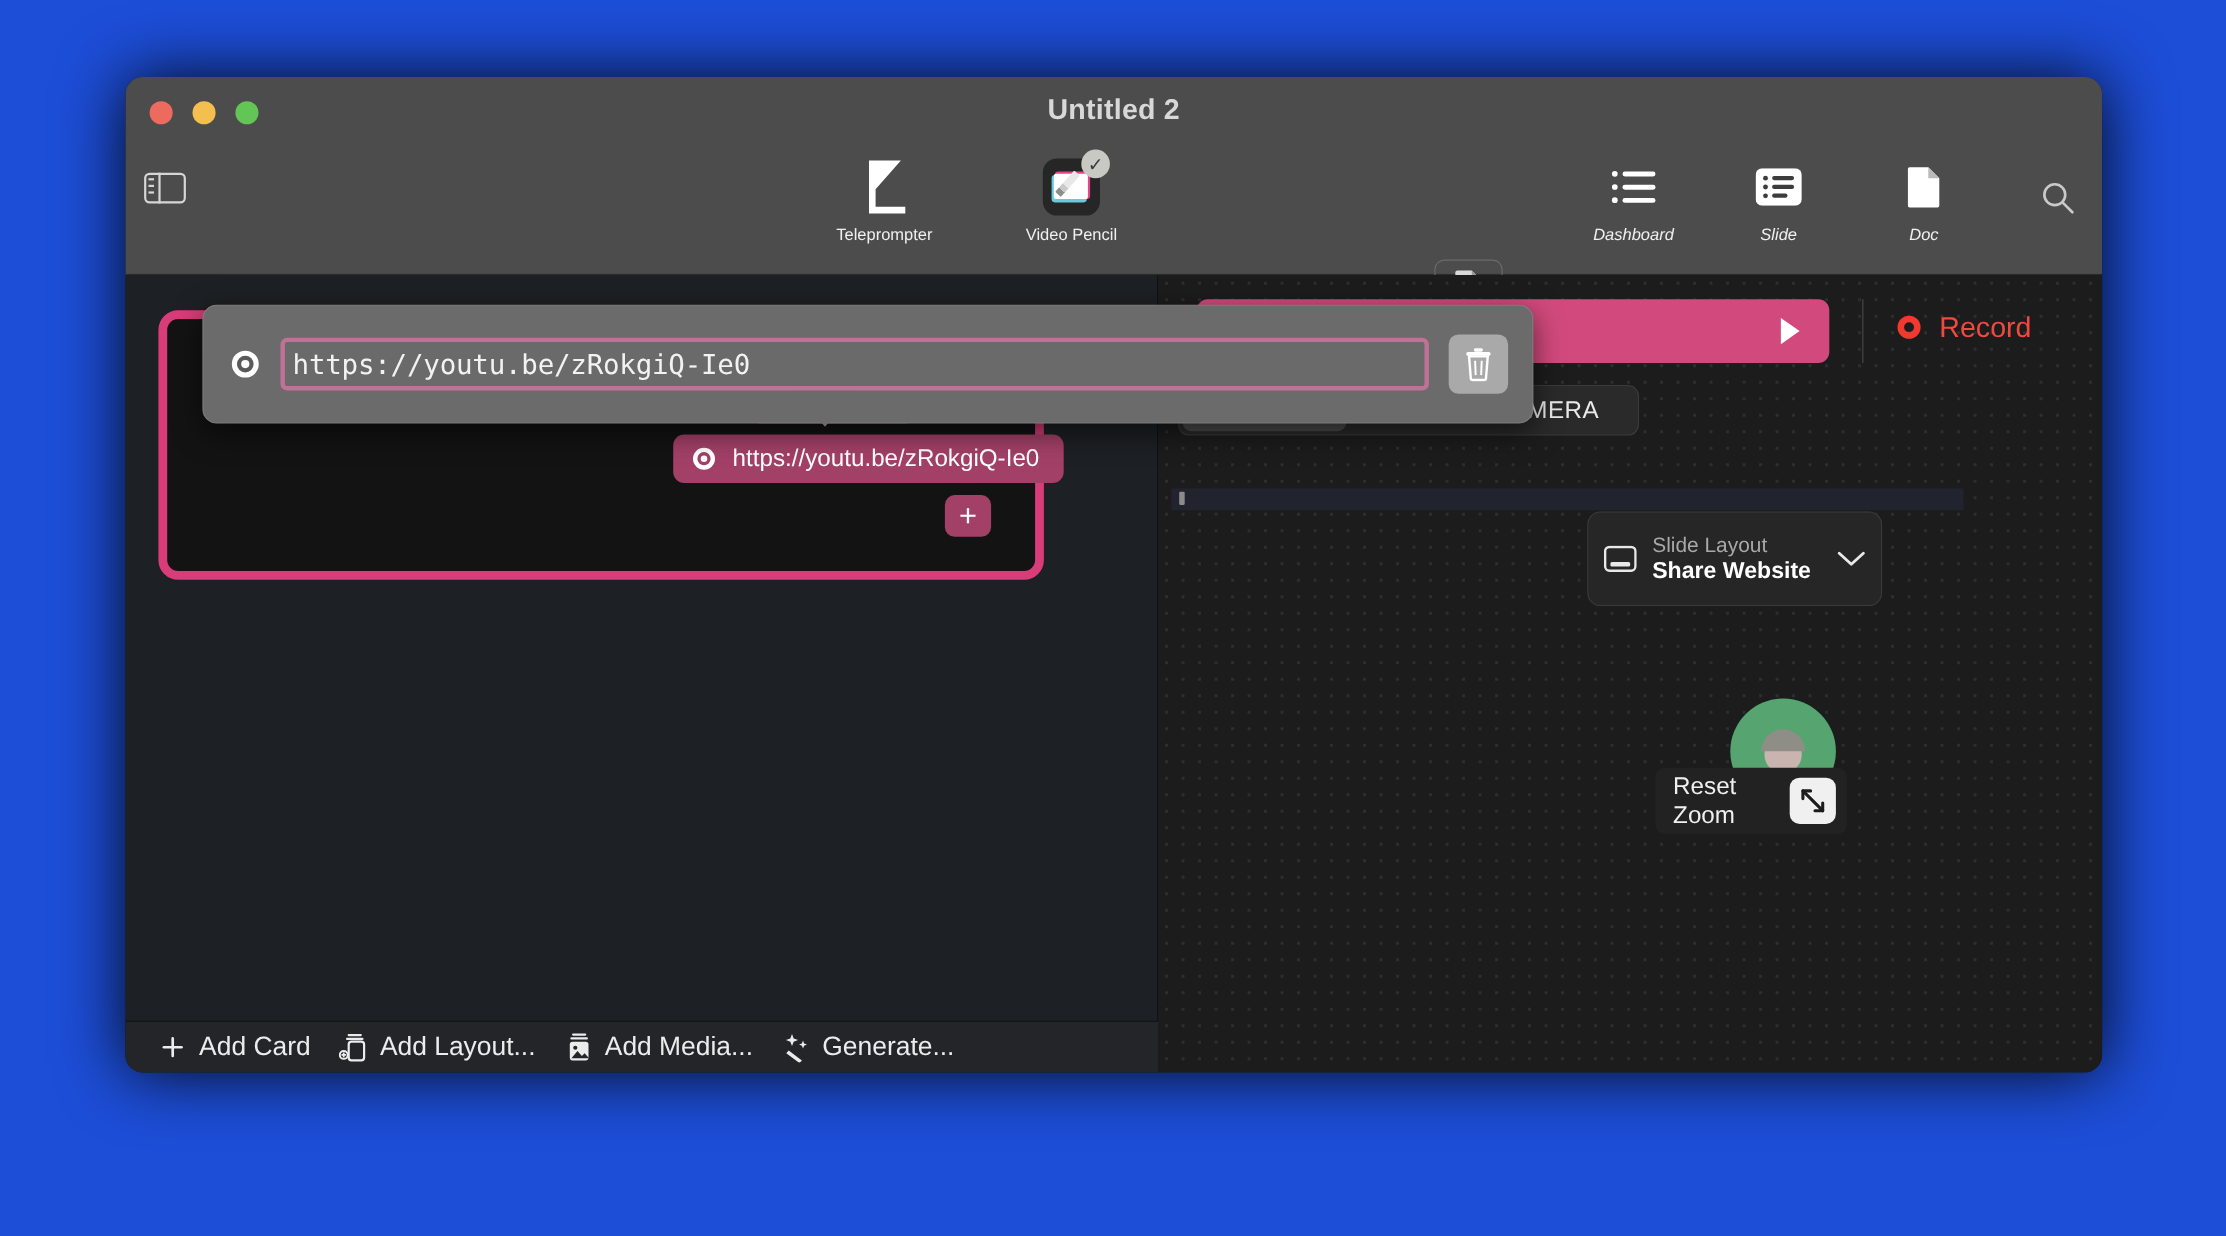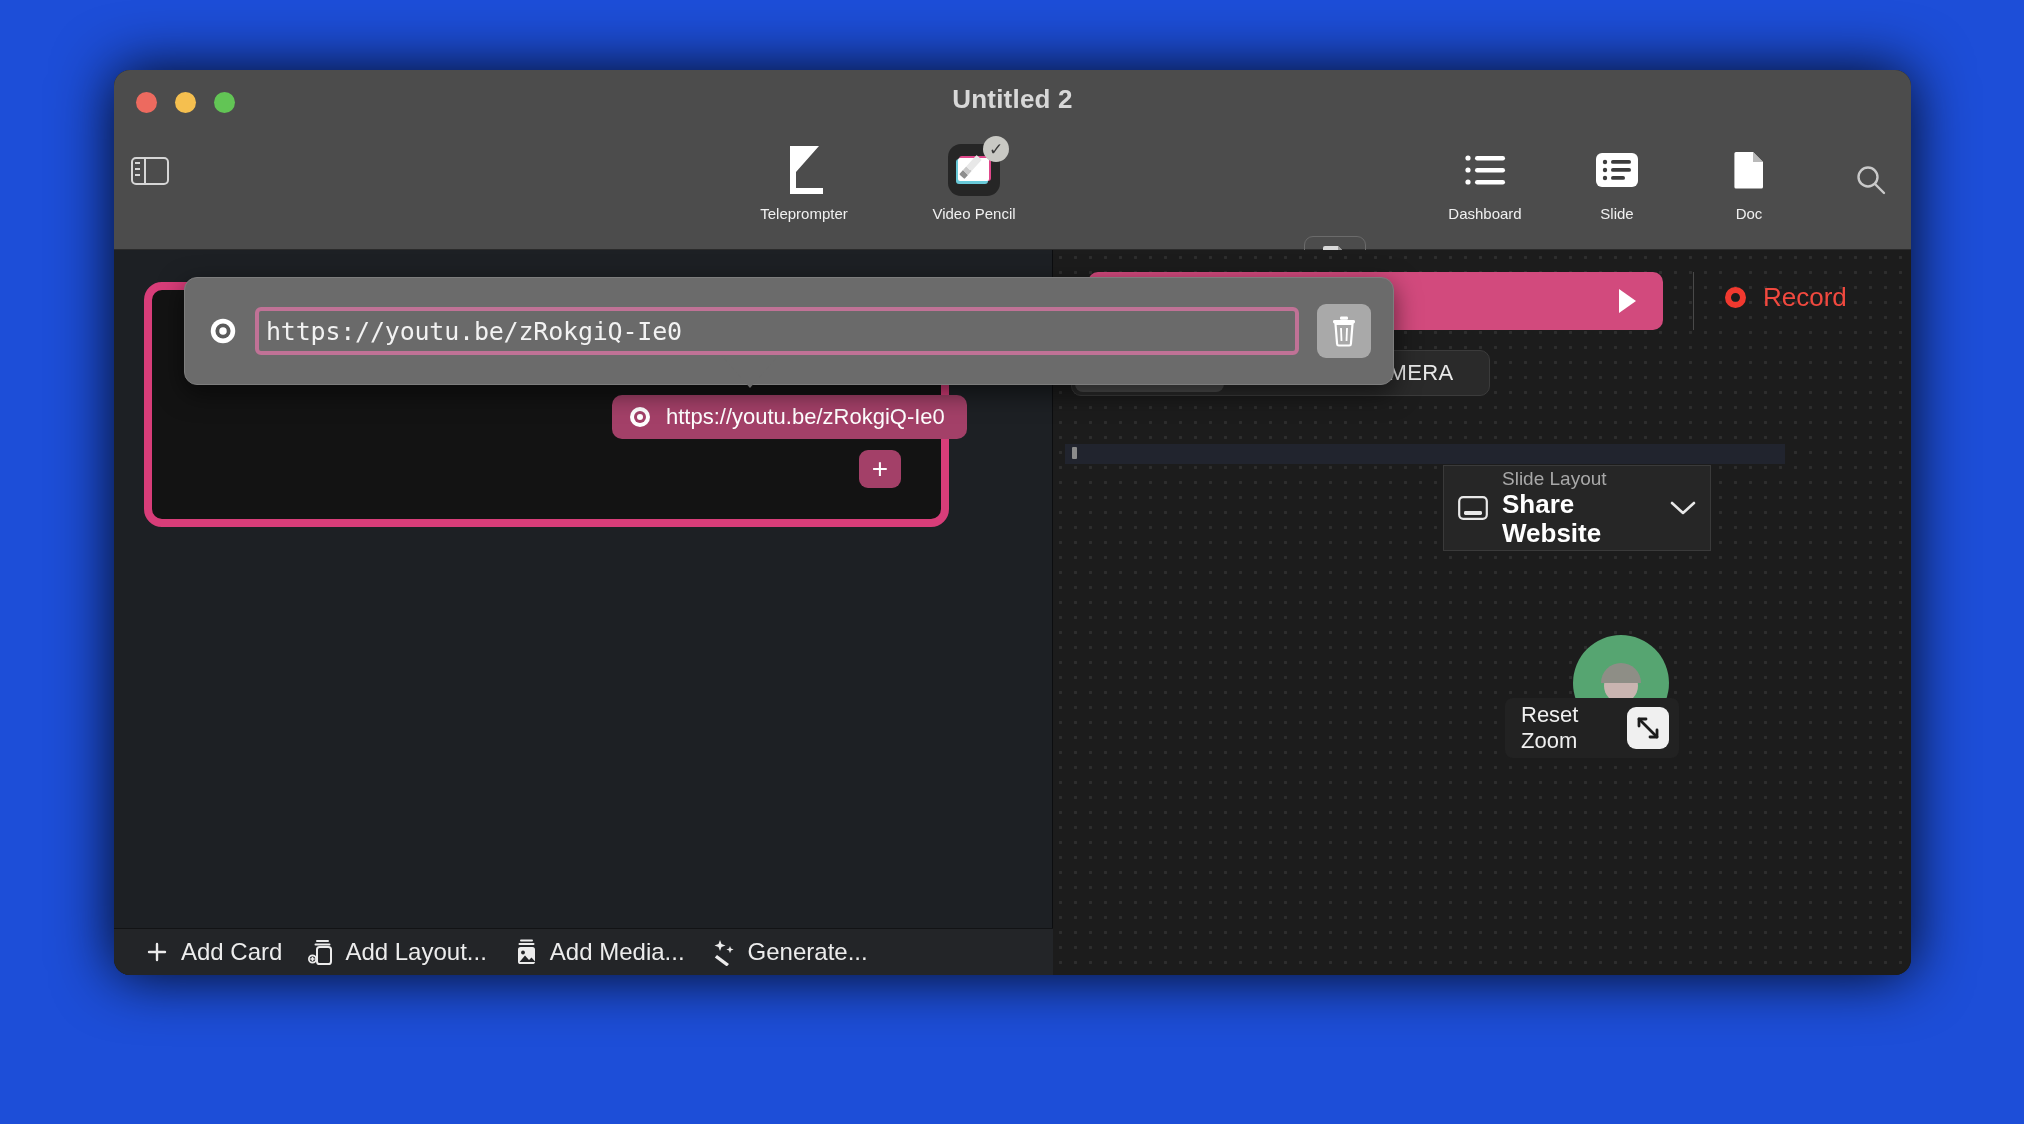--- a/index.html
+++ b/index.html
@@ -165,21 +165,21 @@
     border-radius: 9px;
     display: flex; align-items: center; justify-content: center;
   }
 
   
   .tool-right {
     position: absolute;
     right: 100px; top: 72px;
     display: flex; align-items: flex-start; gap: 8px;
   }
-  .tool-right .tool { width: 124px; }
+  .tool-right .tool { width: 124px; font-style: italic; }
   .search-btn {
     position: absolute; right: 20px; top: 90px;
     width: 40px; height: 40px;
     display: flex; align-items: center; justify-content: center;
   }
 
   
   .body {
     position: relative;
     height: 725px;
@@ -354,29 +354,29 @@
     width: 5px; height: 12px;
     background: #8b8b8b;
     border-radius: 1px;
   }
   .slide-layout {
     position: absolute;
     left: 390px; top: 215px;
     width: 268px; height: 86px;
     background: #262626;
     border: 1px solid #3a3a3a;
-    border-radius: 0;
+    border-radius: 12px;
     display: flex; align-items: center;
     padding: 0 14px;
     gap: 14px;
   }
   .sl-icon { width: 30px; height: 24px; flex: none; }
   .sl-text { flex: 1; line-height: 1.12; }
   .sl-sub { color: #a8a8a8; font-size: 19px; }
-  .sl-main { color: #ffffff; font-size: 26px; font-weight: bold; }
+  .sl-main { color: #ffffff; font-size: 21px; font-weight: bold; }
   .sl-chev { width: 26px; height: 16px; flex: none; }
 
   .avatar {
     position: absolute;
     left: 520px; top: 385px;
     width: 96px; height: 96px;
     border-radius: 50%;
     background: #56a571;
     overflow: hidden;
   }

